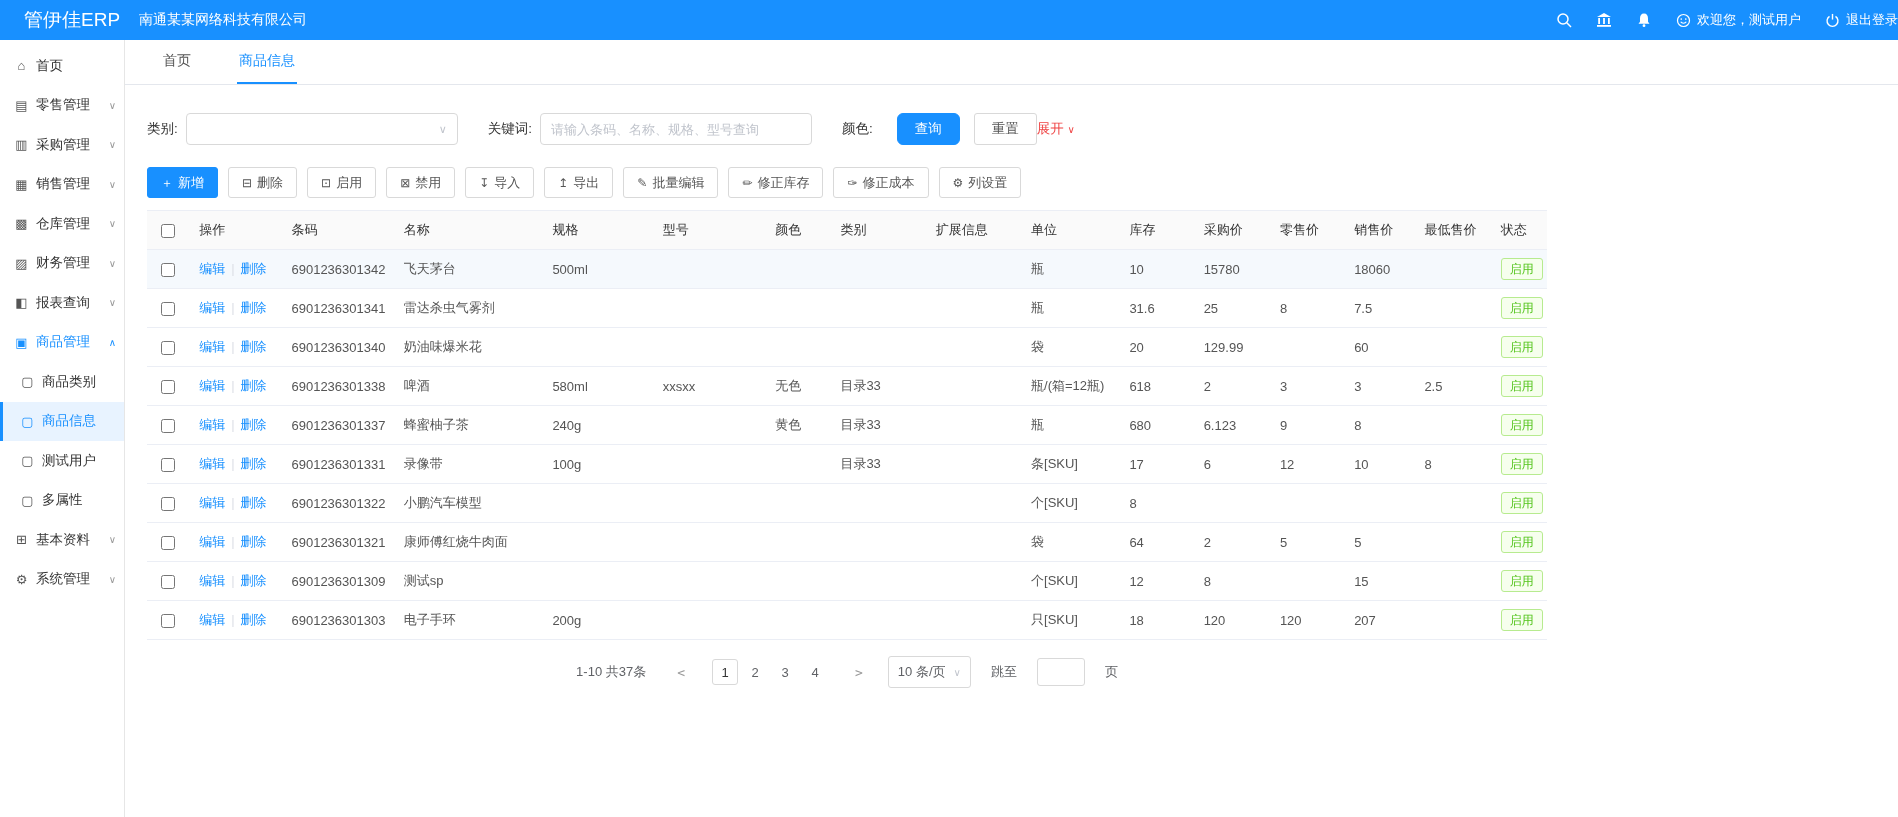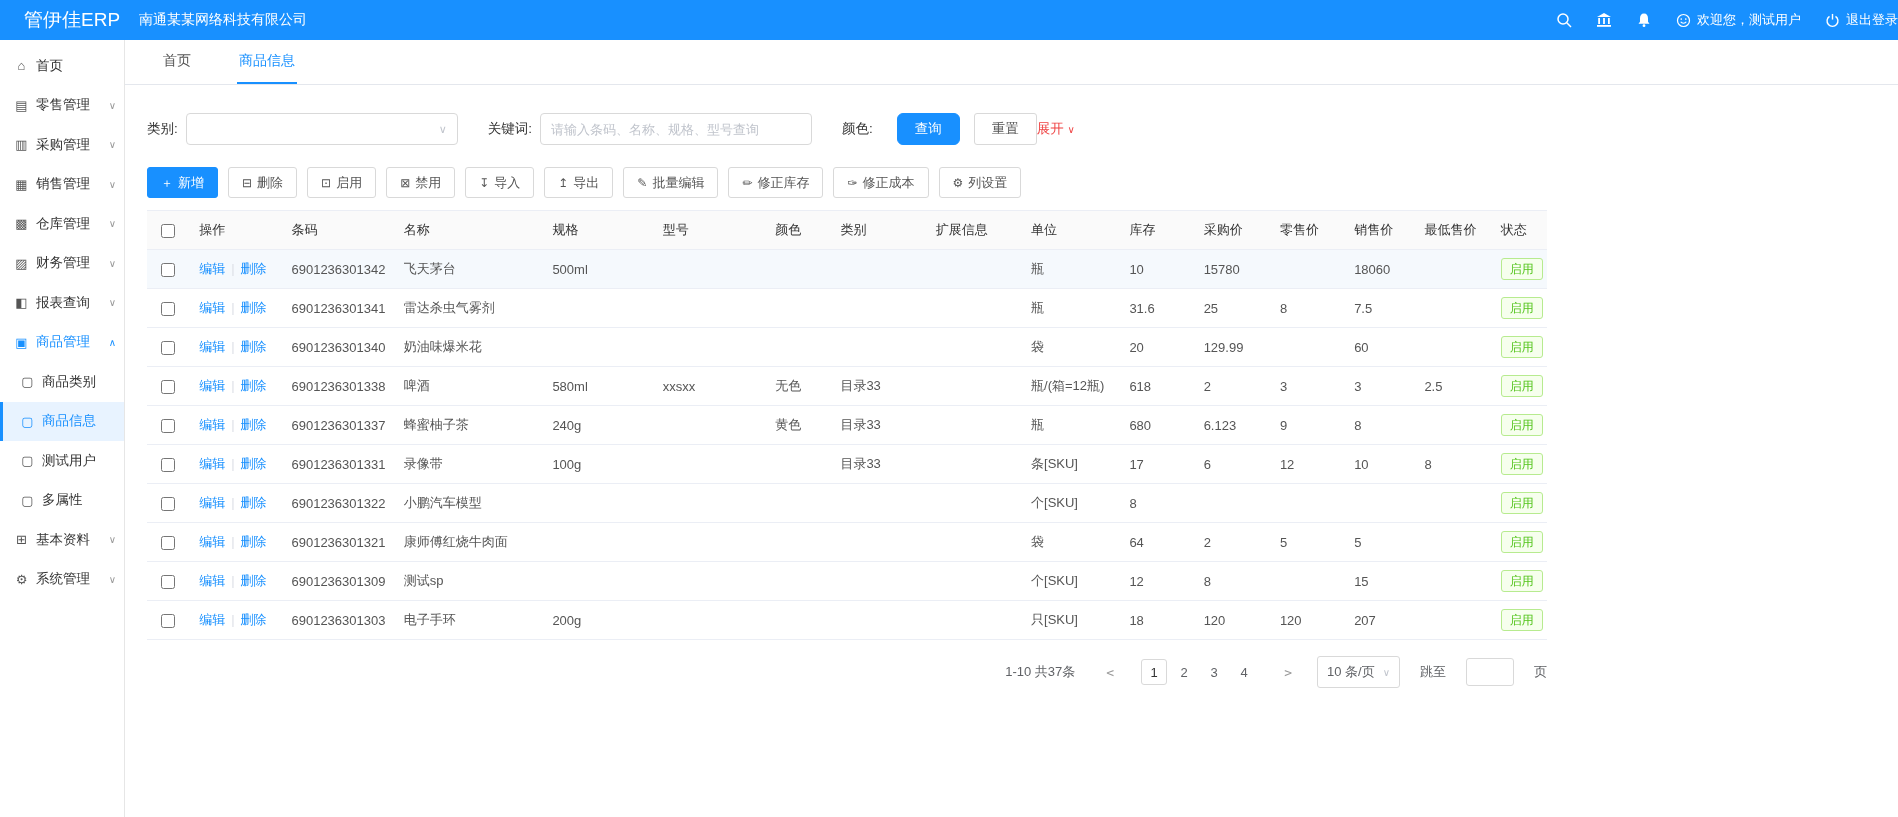--- a/index.html
+++ b/index.html
@@ -56,21 +56,21 @@
   th,td{border-bottom:1px solid #ebeef5;padding:0 10px;height:39px;text-align:left;font-size:13px;color:#555;overflow:hidden;white-space:nowrap}
   thead th{background:#fafafa;color:#333;font-weight:normal;border-top:1px solid #ebeef5}
   tbody tr.hl{background:#f5f9fd}
   td.c-center,th.c-center{text-align:center;padding:0}
   input[type=checkbox]{width:14px;height:14px;cursor:pointer;vertical-align:middle}
   .c-op a{color:#1890ff;cursor:pointer;text-decoration:none}
   .c-op .sep{color:#dcdfe6;margin:0 6px}
   .badge{display:inline-block;padding:2px 8px;border:1px solid #b7eb8f;color:#52c41a;background:#f6ffed;border-radius:3px;font-size:12px;line-height:16px}
 
   
-  .pagination{display:flex;align-items:center;justify-content:flex-end;gap:20px;margin-top:16px;color:#606266;font-size:13px;width:1400px}
+  .pagination{display:flex;align-items:center;justify-content:center;gap:20px;margin-top:16px;color:#606266;font-size:13px;width:1400px}
   .pg-total{margin-right:6px}
   .pg-arrow{cursor:pointer;color:#999;padding:0 5px;font-family:"DejaVu Sans Mono",monospace}
   .pg-num{min-width:26px;height:26px;display:inline-flex;align-items:center;justify-content:center;cursor:pointer;margin:0 2px;border-radius:3px;color:#606266}
   .pg-num.active{border:1px solid #d9d9d9;color:#333;background:#fff}
   .pg-size{border:1px solid #d9d9d9;border-radius:3px;height:32px;padding:0 9px;display:inline-flex;align-items:center;gap:8px;color:#606266;cursor:pointer;background:#fff}
   .pg-size .sel-chev{color:#c0c4cc;font-size:10px}
   .jump-input{width:48px;height:28px;border:1px solid #d9d9d9;border-radius:3px;outline:none;padding:0 6px}
   .sel-chev{color:#c0c4cc;font-size:11px}
 </style>
 </head>

